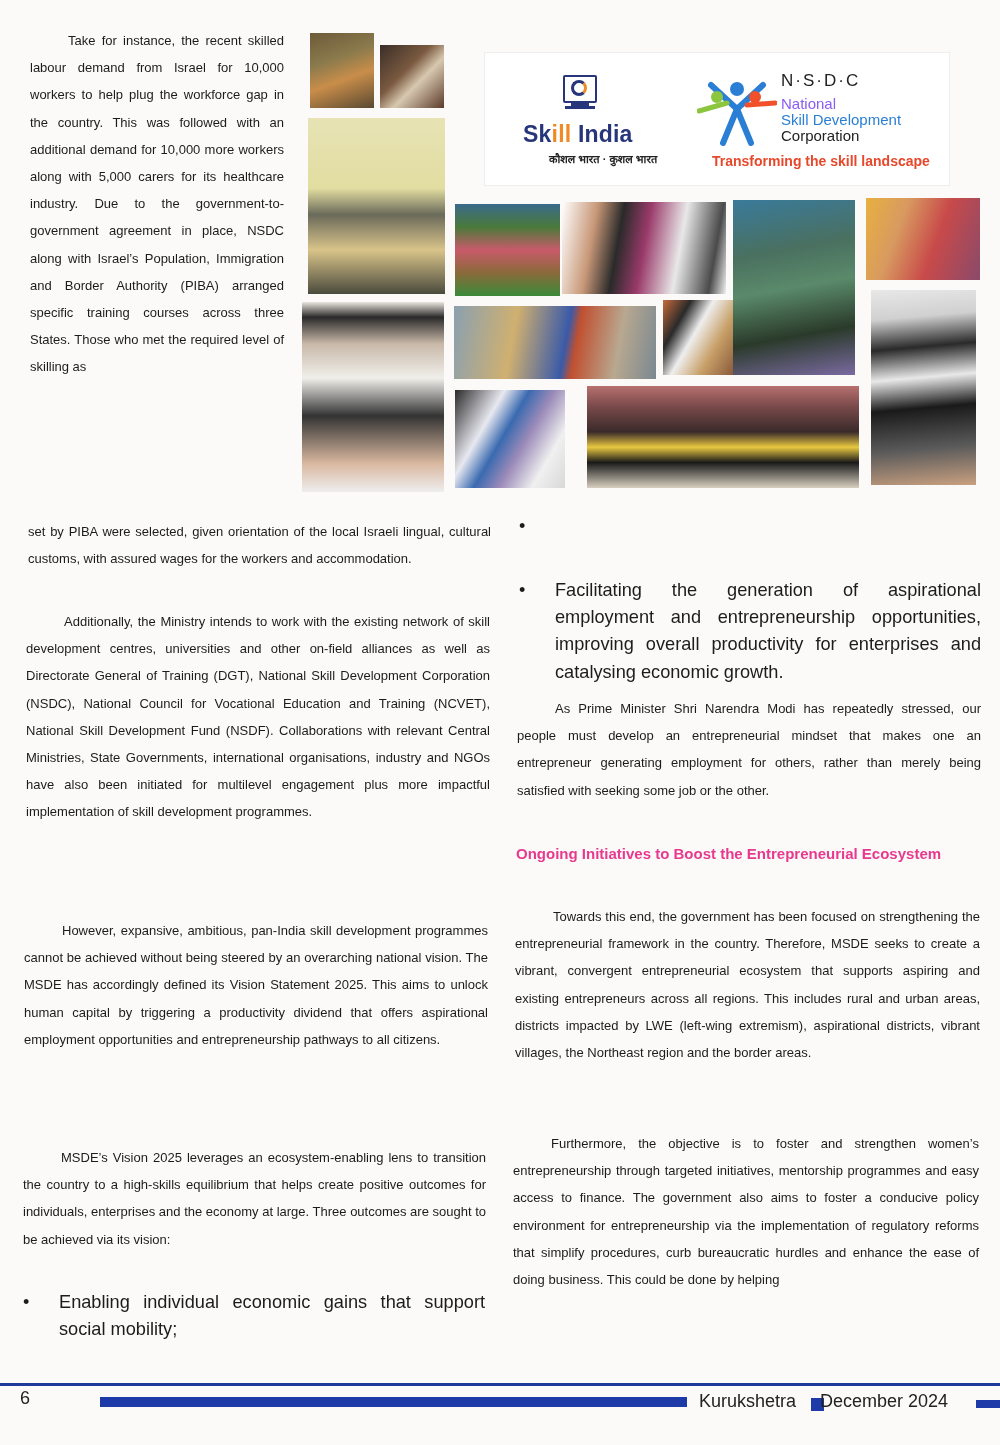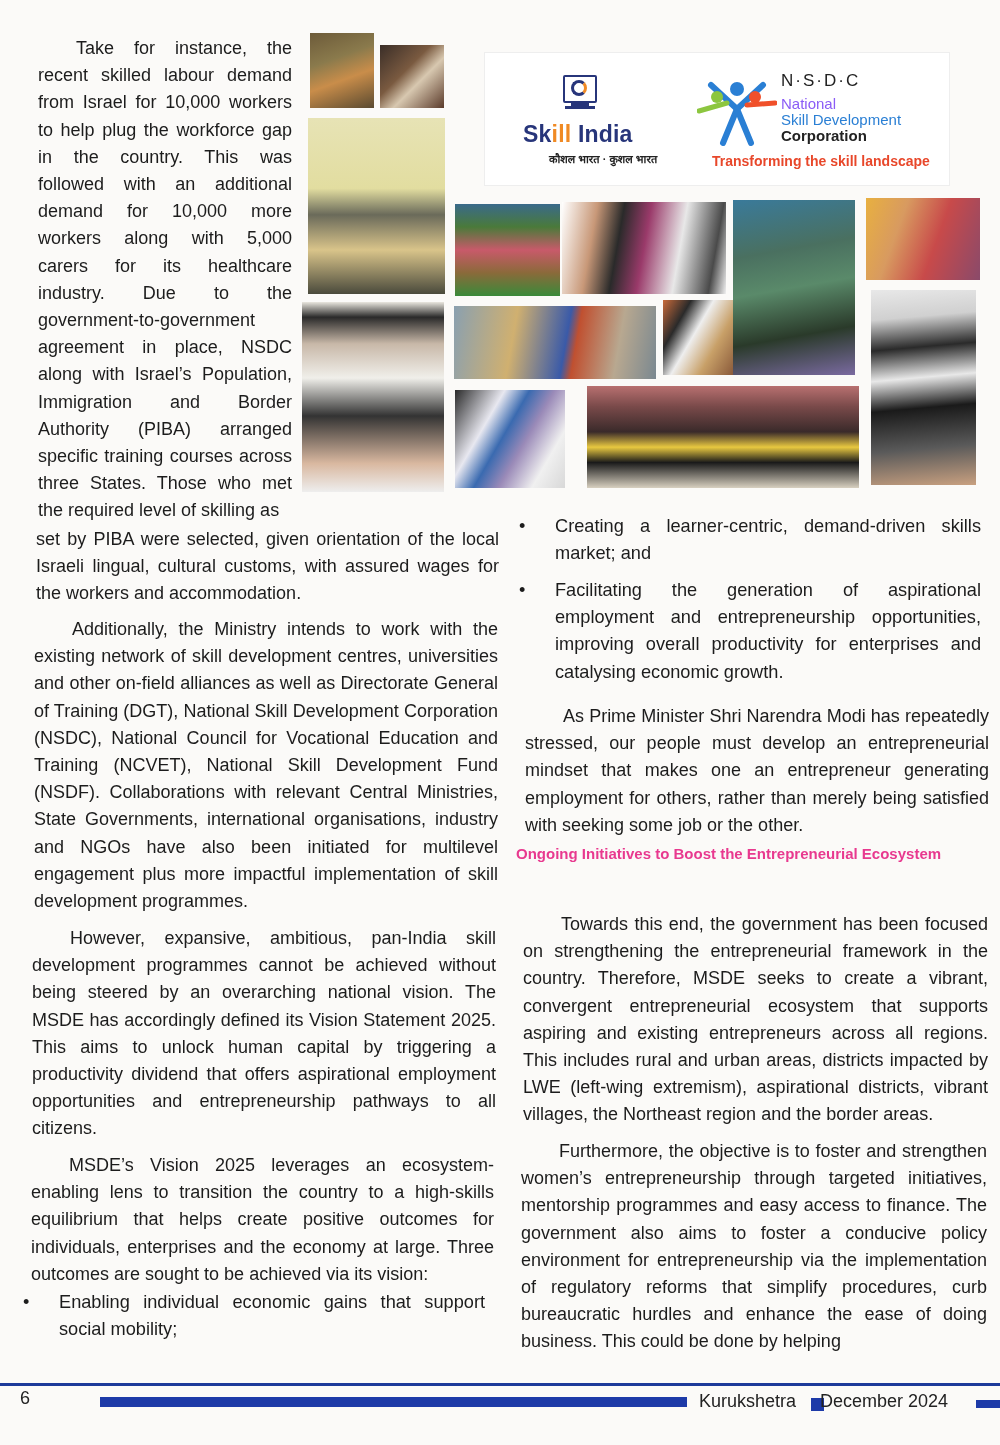--- a/index.html
+++ b/index.html
@@ -4,24 +4,24 @@
 <style>
   html, body { margin: 0; padding: 0; }
   body {
     width: 1000px; height: 1445px; position: relative; overflow: hidden;
     background: #fbfaf8;
     font-family: "Liberation Sans", "DejaVu Sans", sans-serif;
     color: #1c1c1c;
   }
   .para {
     position: absolute;
-    font-size: 18px;
+    font-size: 13px;
     line-height: 27.2px;
     text-align: justify;
-    margin: 8px;
+    margin: 0;
   }
   .indent { text-indent: 38px; }
   .bullet {
     position: absolute;
     font-size: 18.2px; line-height: 27.2px; text-align: justify;
     padding-left: 36px; box-sizing: border-box;
   }
   .bullet .dot {
     position: absolute; left: 0; top: 0; width: 36px;
   }
@@ -59,21 +59,21 @@
   .si-sub {
     position: absolute; left: 38px; top: 98px; font-size: 11px; font-weight: bold; color: #222; margin-left: 26px;
   }
   
   .nsdc-fig { position: absolute; left: 212px; top: 14px; width: 80px; height: 80px; }
   .nsdc-letters {
     position: absolute; left: 296px; top: 18px; font-size: 17px; color: #222; letter-spacing: 2px; text-align: right;
   }
   .nsdc-line1 { position: absolute; left: 296px; top: 42px; font-size: 15px; color: #8b5cf6; }
   .nsdc-line2 { position: absolute; left: 296px; top: 58px; font-size: 15px; color: #2a7fd4; }
-  .nsdc-line3 { position: absolute; left: 296px; top: 74px; font-size: 15px; color: #222; font-weight: bold; }
+  .nsdc-line3 { position: absolute; left: 296px; top: 74px; font-size: 15px; color: #222; }
   .nsdc-tag {
     position: absolute; left: 227px; top: 100px; font-size: 14px; font-weight: bold; color: #e8472a;
   }
   
   .footer-top-rule {
     position: absolute; left: 0; top: 1383px; width: 1000px; height: 3px; background: #1d3a9a;
   }
   .page-num {
     position: absolute; left: 20px; top: 1388px; font-size: 18px; color: #222;
   }
@@ -145,21 +145,20 @@
 <div class="photo" style="left:733px; top:200px; width:122px; height:175px; background:linear-gradient(170deg,#3a7a9a 0%,#4a7060 30%,#5a8a6a 50%,#2a3a2a 75%,#7a6aa0 100%);"></div>
 <div class="photo" style="left:866px; top:198px; width:114px; height:82px; background:linear-gradient(110deg,#e8b040 0%,#d89a60 30%,#c84a4a 60%,#8a4a6a 100%);"></div>
 <div class="photo" style="left:454px; top:306px; width:202px; height:73px; background:linear-gradient(100deg,#8aa0b0 0%,#d0b070 30%,#3a5aa8 55%,#c05030 60%,#b8a890 80%,#7a8890 100%);"></div>
 <div class="photo" style="left:663px; top:300px; width:70px; height:75px; background:linear-gradient(120deg,#c86a3a 0%,#2a2a2a 25%,#eee 45%,#c8a068 70%,#8a5a3a 100%);"></div>
 <div class="photo" style="left:871px; top:290px; width:105px; height:195px; background:linear-gradient(175deg,#e8e8e8 0%,#d0d0d0 15%,#2a2a2a 30%,#e8e8e8 45%,#1a1a1a 60%,#5a5a5a 80%,#c8a080 100%);"></div>
 <div class="photo" style="left:455px; top:390px; width:110px; height:98px; background:linear-gradient(120deg,#2a2a2a 0%,#e8e8f0 30%,#3a6ab0 45%,#9a8ab8 60%,#f0f0f0 80%,#d8d8d8 100%);"></div>
 <div class="photo" style="left:587px; top:386px; width:272px; height:102px; background:linear-gradient(180deg,#b87070 0%,#7a4a4a 20%,#3a2a2a 45%,#e8c840 60%,#1a1a1a 75%,#d8d0c0 100%);"></div>
 
 <div class="bullet" style="left:519px; top:513px; width:462px;">
   <span class="dot">•</span>
-  <span>Creating a learner-centric, demand-driven skills market; and</span>
 </div>
 <div class="bullet" style="left:519px; top:577px; width:462px;">
   <span class="dot">•</span>
   <span>Facilitating the generation of aspirational employment and entrepreneurship opportunities, improving overall productivity for enterprises and catalysing economic growth.</span>
 </div>
 <p class="para indent" style="left:517px; top:695px; width:464px;">As Prime Minister Shri Narendra Modi has repeatedly stressed, our people must develop an entrepreneurial mindset that makes one an entrepreneur generating employment for others, rather than merely being satisfied with seeking some job or the other.</p>
 
 <div class="heading">Ongoing Initiatives to Boost the Entrepreneurial Ecosystem</div>
 
 <p class="para indent" style="left:515px; top:903px; width:465px;">Towards this end, the government has been focused on strengthening the entrepreneurial framework in the country. Therefore, MSDE seeks to create a vibrant, convergent entrepreneurial ecosystem that supports aspiring and existing entrepreneurs across all regions. This includes rural and urban areas, districts impacted by LWE (left-wing extremism), aspirational districts, vibrant villages, the Northeast region and the border areas.</p>

